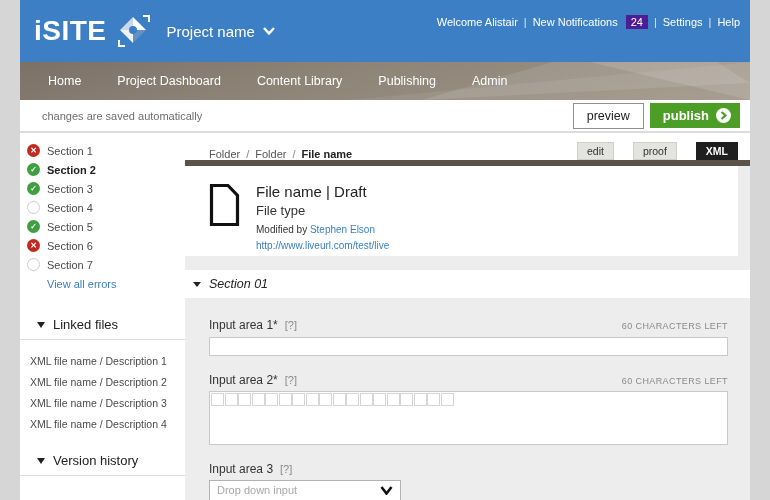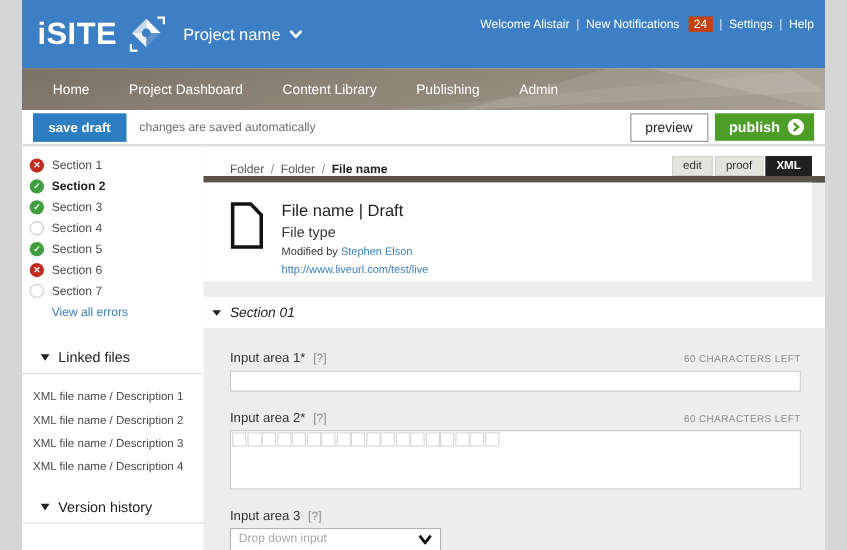--- a/index.html
+++ b/index.html
@@ -5,21 +5,21 @@
   * { margin:0; padding:0; box-sizing:border-box; }
   html,body { width:770px; height:500px; font-family:"Liberation Sans", sans-serif; }
   .frame { position:relative; width:770px; height:500px; background:#d6d6d6; overflow:hidden; }
   .app { position:absolute; left:20px; top:0; width:730px; height:500px; display:flex; flex-direction:column; overflow:hidden; background:#ededed; }
 
   
   .blue-header { position:relative; height:62px; background:#3d7fc4; flex:0 0 auto; }
   .topbar { position:absolute; top:15px; right:10px; display:flex; align-items:center; gap:6px; color:#fff; font-size:11px; }
   .topbar .sep { color:#dce8f4; }
   .topbar a { color:#fff; text-decoration:none; cursor:pointer; }
-  .notif-badge { background:#c2410c; color:#fff; font-size:11px; padding:1px 5px; margin-left:2px; }
+  .notif-badge { background:#4c1d95; color:#fff; font-size:11px; padding:1px 5px; margin-left:2px; }
   .logo-row { position:absolute; left:14px; top:14px; display:flex; align-items:center; }
   .logo-text { color:#fff; font-size:28px; font-weight:bold; letter-spacing:0.5px; line-height:1; }
   .logo-mark { margin-left:10px; width:34px; height:34px; }
   .project-picker { display:flex; align-items:center; margin-left:16px; color:#fff; font-size:15px; cursor:pointer; }
   .project-picker svg { margin-left:8px; }
 
   
   .main-nav { position:relative; height:38px; flex:0 0 auto; overflow:hidden;
     background:linear-gradient(165deg,#7b7167 0%,#8d8377 40%,#a2978a 100%); }
   .facet { position:absolute; top:0; height:100%; }
@@ -66,21 +66,21 @@
   .sb-filelist { padding:10px 0 6px 10px; }
   .sb-file { font-size:10.5px; color:#4a4a4a; padding:4.5px 0; cursor:pointer; white-space:nowrap; }
 
   
   .main { flex:1 1 auto; background:#ededed; display:flex; flex-direction:column; min-width:0; }
   .crumb-row { height:27px; flex:0 0 auto; background:#ffffff; display:flex; align-items:flex-end; padding:0 12px 0 24px; }
   .breadcrumb { font-size:11px; color:#555; display:flex; gap:6px; flex:1 1 auto; }
   .crumb { cursor:pointer; }
   .crumb-sep { color:#888; }
   .crumb-current { font-weight:bold; color:#222; cursor:default; }
-  .view-btns { display:flex; gap:2px; }
+  .view-btns { display:flex; gap:19px; }
   .view-btn { font-size:10.5px; color:#333; background:#e3e3e0; border:1px solid #cfcfcc;
     padding:2px 9px; cursor:pointer; font-family:inherit; }
   .view-btn.active { background:#1f1f1f; border-color:#1f1f1f; color:#fff; font-weight:bold; }
   .dark-bar { height:6px; flex:0 0 auto; background:#5b534a; }
 
   .file-card { background:#fff; margin-right:12px; height:90px; flex:0 0 auto; display:flex; padding:17px 0 0 24px; }
   .doc-icon { flex:0 0 auto; margin-right:16px; }
   .file-meta { min-width:0; }
   .file-title { font-size:15px; color:#222; }
   .file-type { font-size:13px; color:#333; margin-top:3px; }
@@ -151,21 +151,20 @@
       <div class="nav-items">
         <span class="nav-item">Home</span>
         <span class="nav-item">Project Dashboard</span>
         <span class="nav-item">Content Library</span>
         <span class="nav-item">Publishing</span>
         <span class="nav-item">Admin</span>
       </div>
     </div>
 
     <div class="action-bar">
-      <button class="btn-savedraft">save draft</button>
       <span class="autosave-note">changes are saved automatically</span>
       <button class="btn-preview">preview</button>
       <button class="btn-publish">
         <span>publish</span>
         <span class="pub-circle">
           <svg width="9" height="9" viewBox="0 0 9 9">
               <polyline points="2.5,1 6.5,4.5 2.5,8" fill="none" stroke="#4d9e27" stroke-width="2.2"></polyline>
             </svg>
         </span>
       </button>

